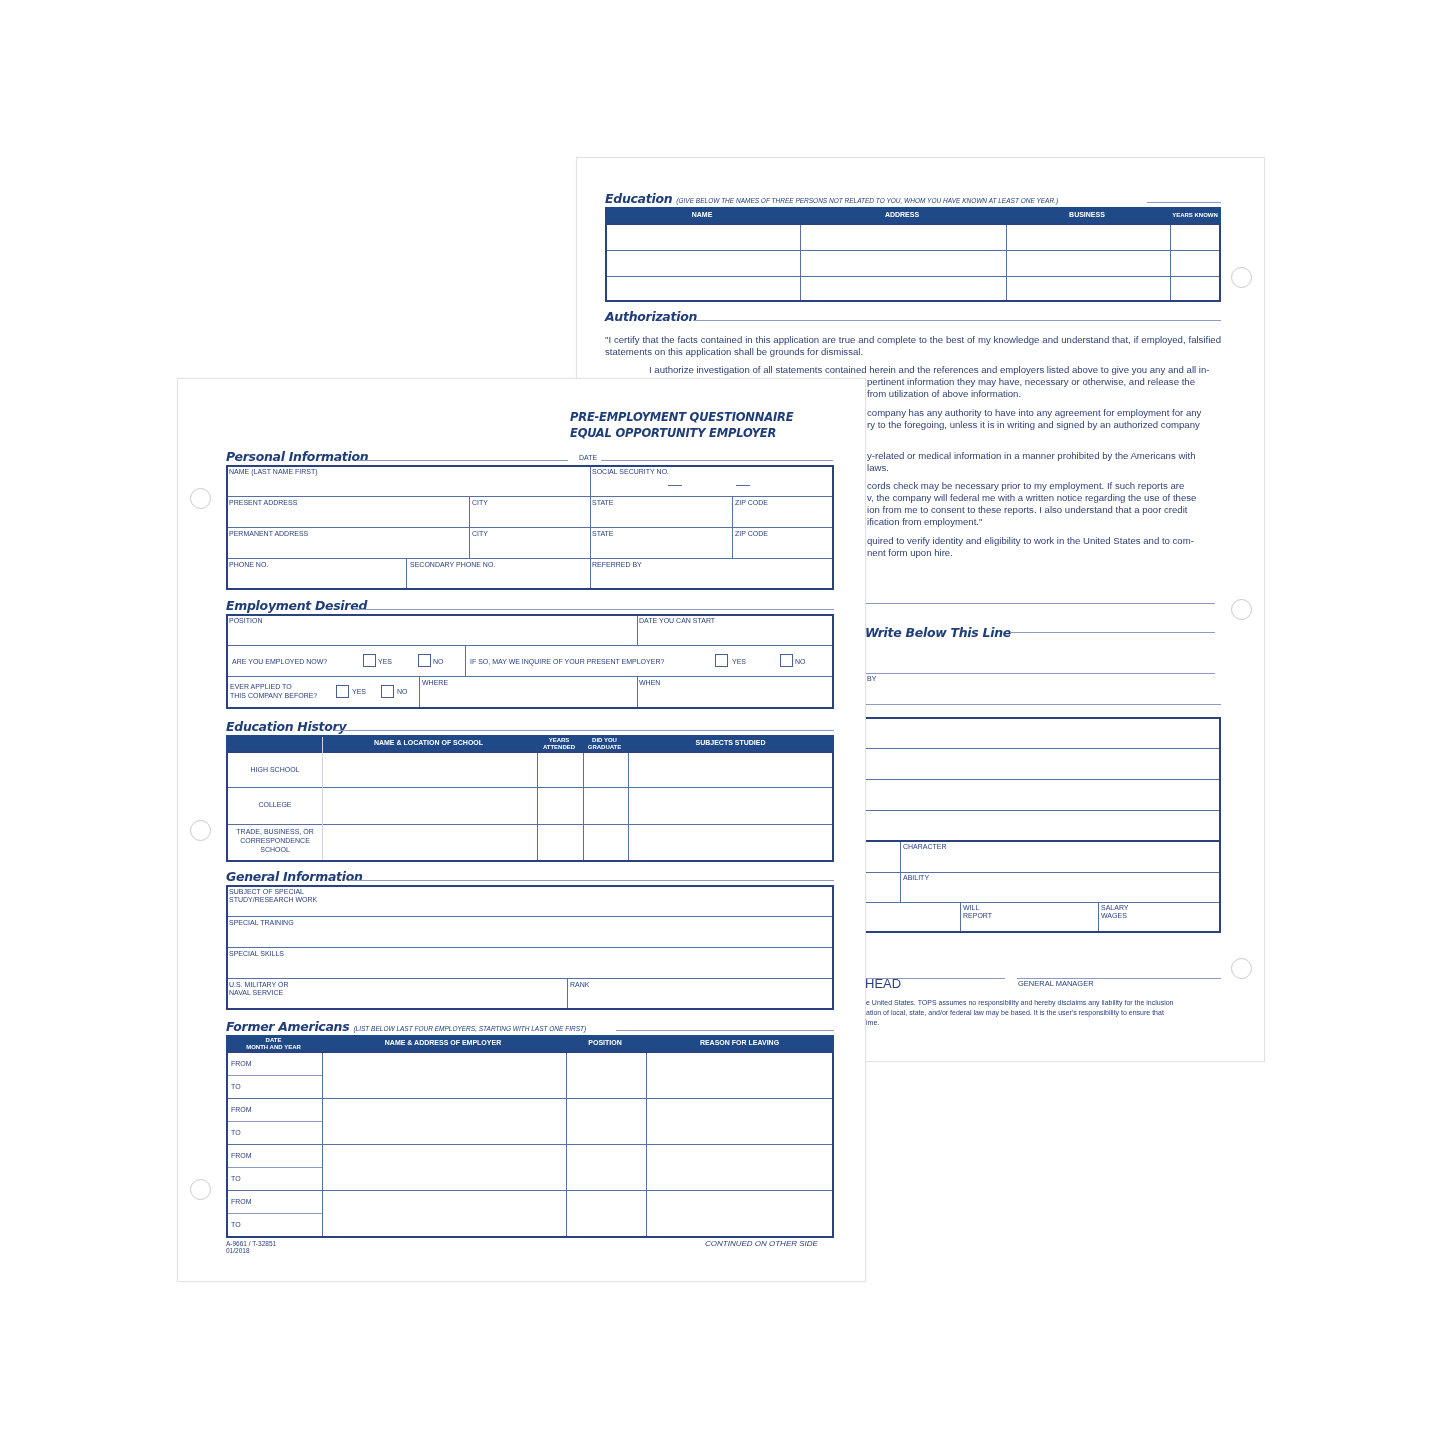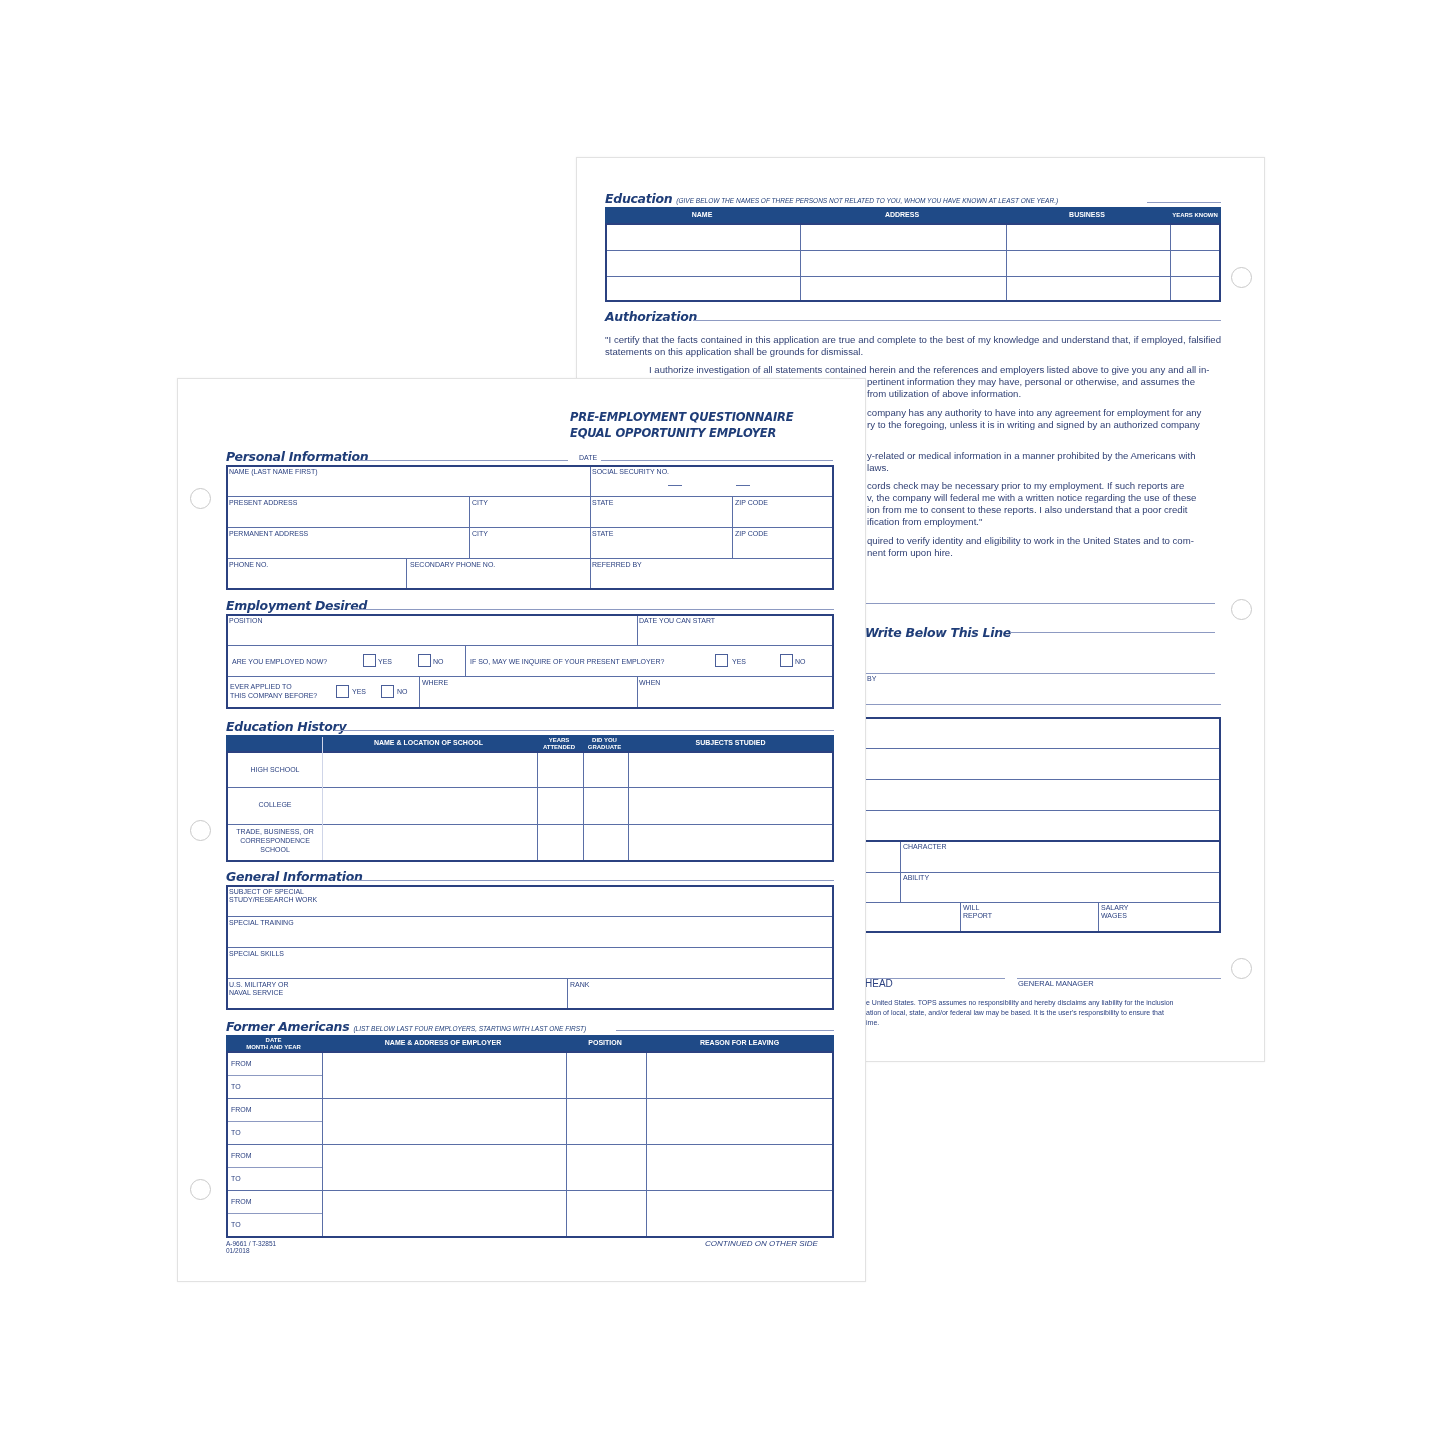--- a/index.html
+++ b/index.html
@@ -52,21 +52,21 @@
     <div class="abs" style="left:0;top:0;width:193px;height:25px;"></div>
     <div class="abs" style="left:0;top:26px;width:193px;height:25px;"></div>
     <div class="abs" style="left:0;top:52px;width:193px;height:23px;"></div>
   </div>
 
   <div class="sec-title" style="left:28px;top:151px;">Authorization</div>
   <div class="rule" style="left:116px;top:162px;width:528px;"></div>
 
   <div class="para" style="left:28px;top:176px;width:616px;">"I certify that the facts contained in this application are true and complete to the best of my knowledge and understand that, if employed, falsified statements on this application shall be grounds for dismissal.</div>
   <div class="para" style="left:28px;top:206px;width:616px;padding-left:44px;">I authorize investigation of all statements contained herein and the references and employers listed above to give you any and all in-</div>
-  <div class="para" style="left:290px;top:218px;width:354px;">pertinent information they may have, personal or otherwise, and assumes the</div>
+  <div class="para" style="left:290px;top:218px;width:354px;">pertinent information they may have, necessary or otherwise, and release the</div>
   <div class="para" style="left:290px;top:230px;width:354px;">from utilization of above information.</div>
   <div class="para" style="left:290px;top:249px;width:354px;">company has any authority to have into any agreement for employment for any</div>
   <div class="para" style="left:290px;top:261px;width:354px;">ry to the foregoing, unless it is in writing and signed by an authorized company</div>
   <div class="para" style="left:290px;top:292px;width:354px;">y-related or medical information in a manner prohibited by the Americans with</div>
   <div class="para" style="left:290px;top:304px;width:354px;">laws.</div>
   <div class="para" style="left:290px;top:322px;width:354px;">cords check may be necessary prior to my employment. If such reports are</div>
   <div class="para" style="left:290px;top:334px;width:354px;">v, the company will federal me with a written notice regarding the use of these</div>
   <div class="para" style="left:290px;top:346px;width:354px;">ion from me to consent to these reports. I also understand that a poor credit</div>
   <div class="para" style="left:290px;top:358px;width:354px;">ification from employment."</div>
   <div class="para" style="left:290px;top:377px;width:354px;">quired to verify identity and eligibility to work in the United States and to com-</div>
@@ -92,21 +92,21 @@
     <div class="vline" style="left:239px;top:184px;height:28px;"></div>
     <div class="lbl" style="left:44px;top:124px;">CHARACTER</div>
     <div class="lbl" style="left:44px;top:155px;">ABILITY</div>
     <div class="lbl" style="left:0;top:185px;">N</div>
     <div class="lbl" style="left:104px;top:185px;width:40px;white-space:normal;">WILL REPORT</div>
     <div class="lbl" style="left:242px;top:185px;width:40px;white-space:normal;">SALARY WAGES</div>
   </div>
 
   <div class="rule" style="left:280px;top:820px;width:148px;"></div>
   <div class="rule" style="left:440px;top:820px;width:204px;"></div>
-  <div class="lbl" style="left:288px;top:822px;font-size:10px;">HEAD</div>
+  <div class="lbl" style="left:288px;top:822px;font-size:13px;">HEAD</div>
   <div class="lbl" style="left:441px;top:822px;font-size:7.5px;">GENERAL MANAGER</div>
 
   <div class="lbl" style="left:289px;top:841px;font-size:7px;">e United States. TOPS assumes no responsibility and hereby disclaims any liability for the inclusion</div>
   <div class="lbl" style="left:289px;top:851px;font-size:7px;">ation of local, state, and/or federal law may be based.  It is the user's responsibility to ensure that</div>
   <div class="lbl" style="left:289px;top:861px;font-size:7px;">ime.</div>
 </div>
 
 <div class="page front">
   <div class="hole" style="left:12px;top:109px;"></div>
   <div class="hole" style="left:12px;top:441px;"></div>

